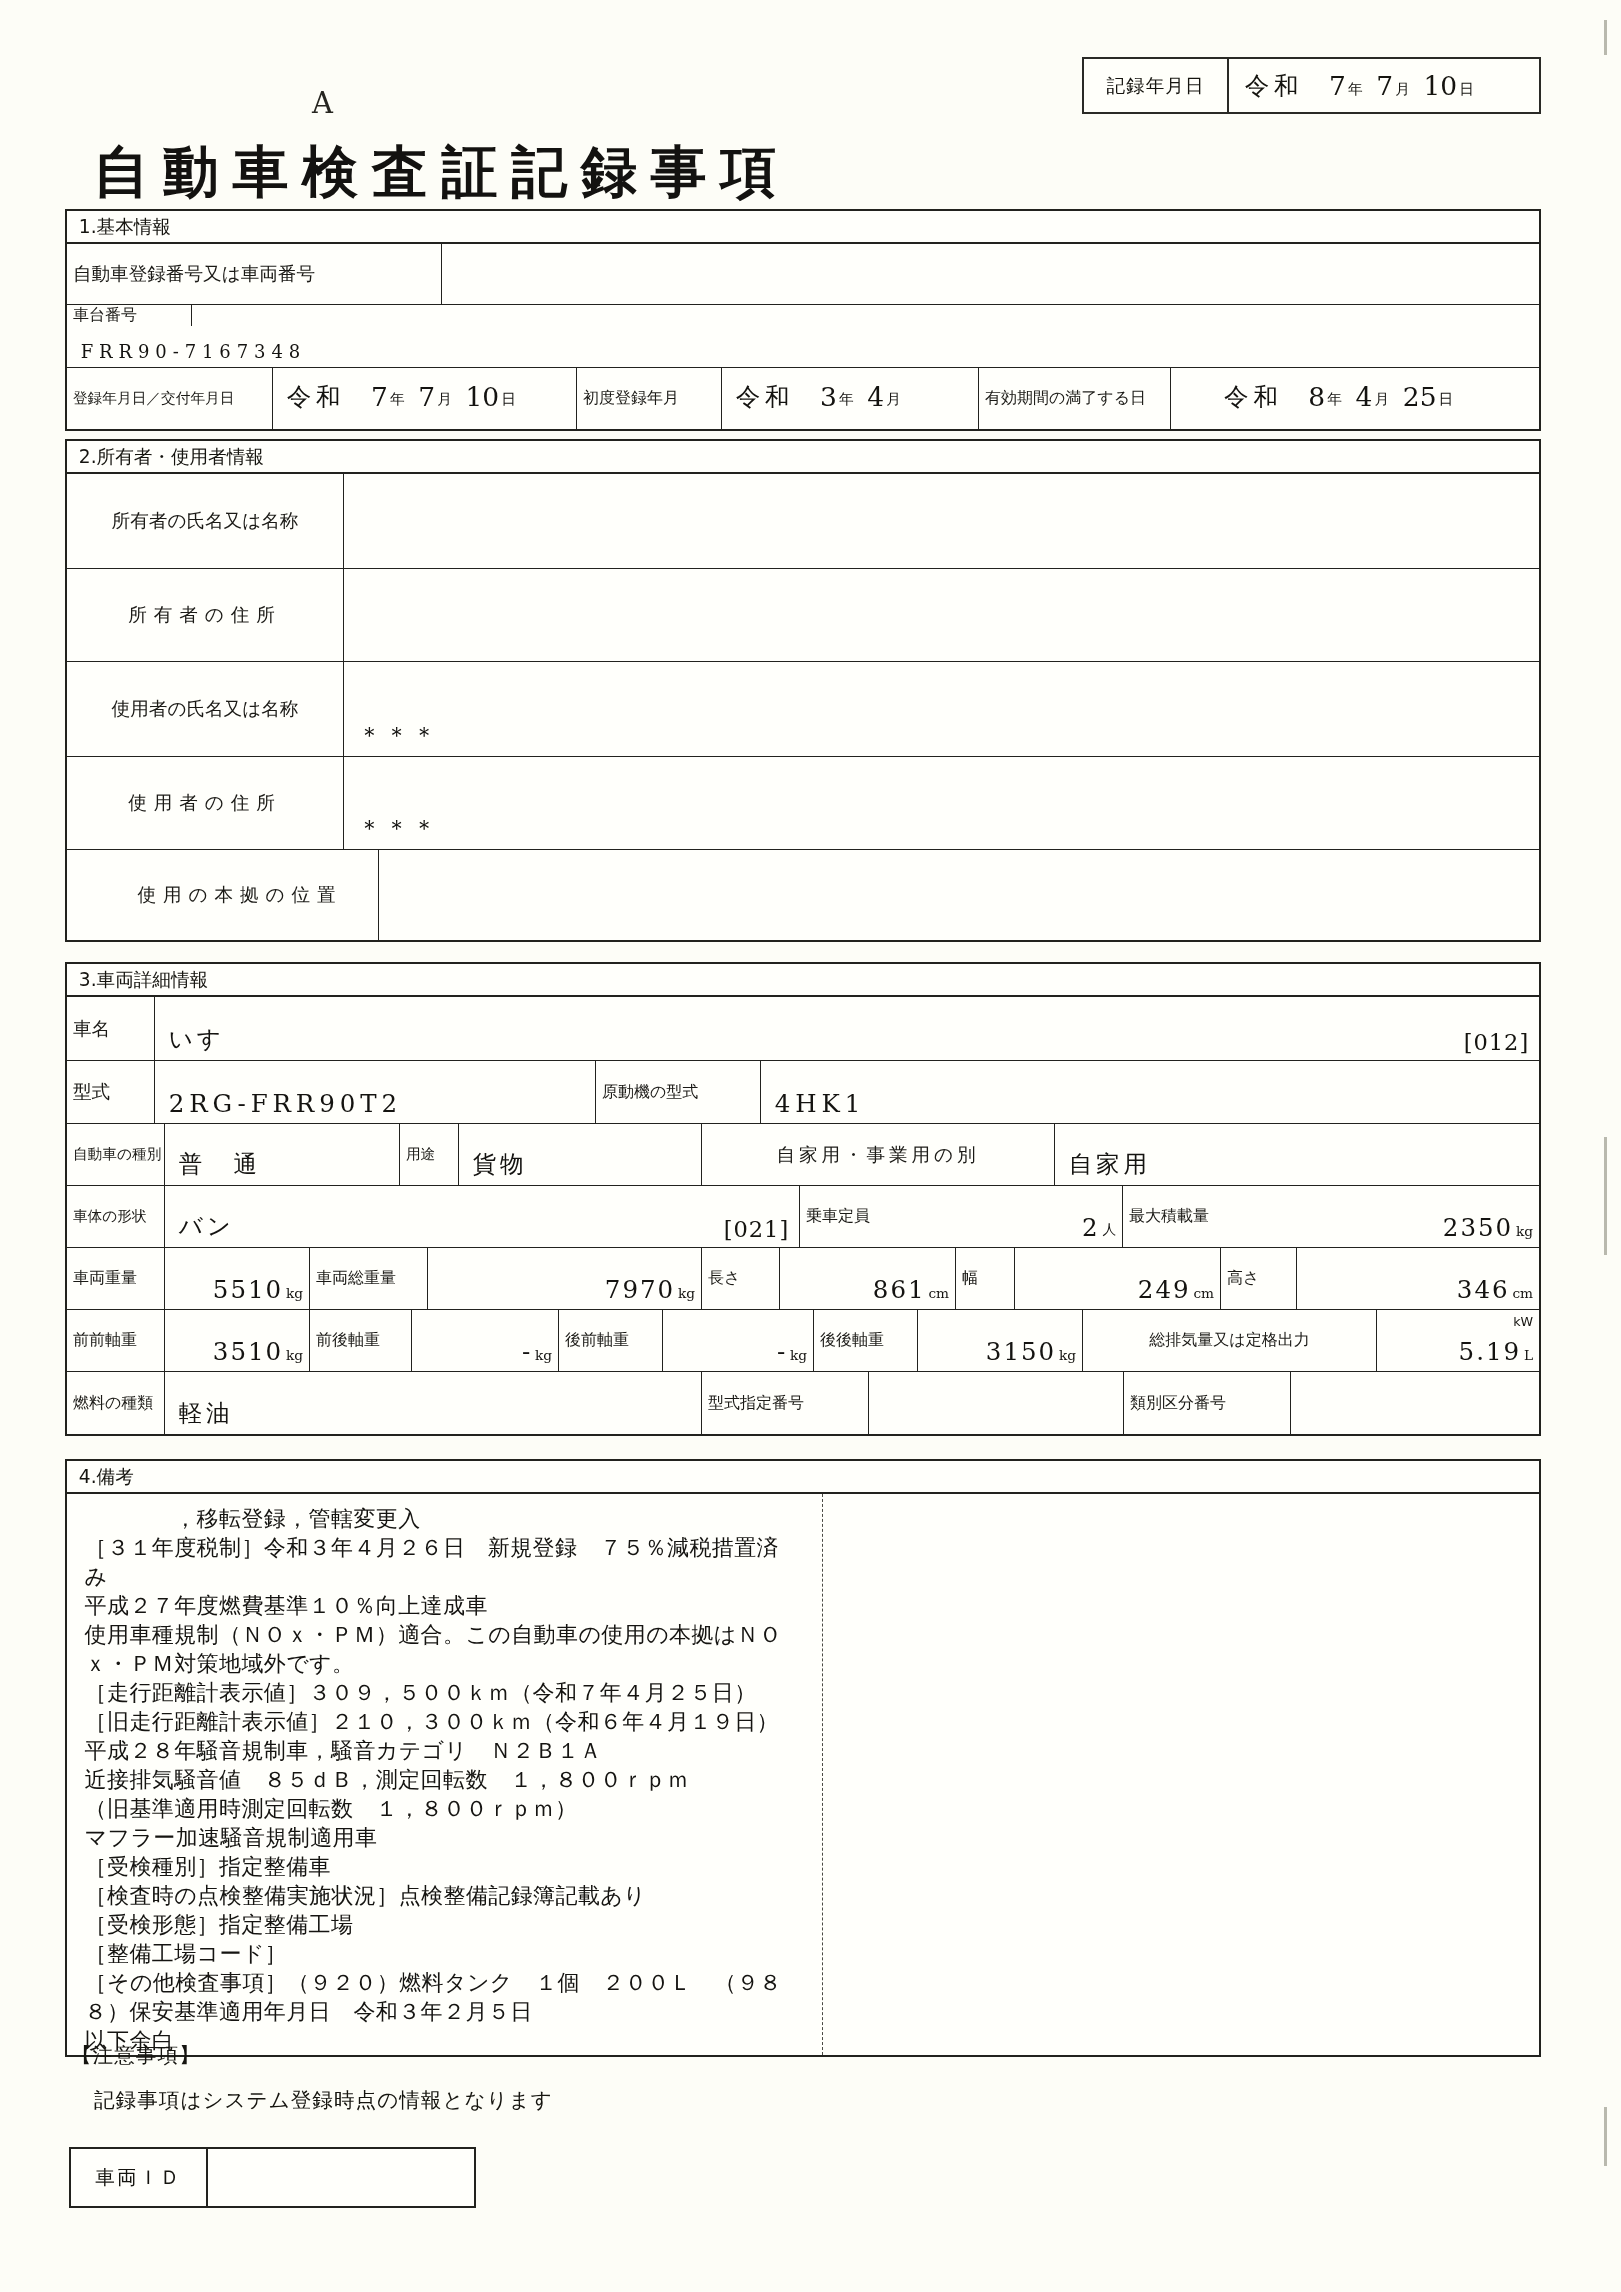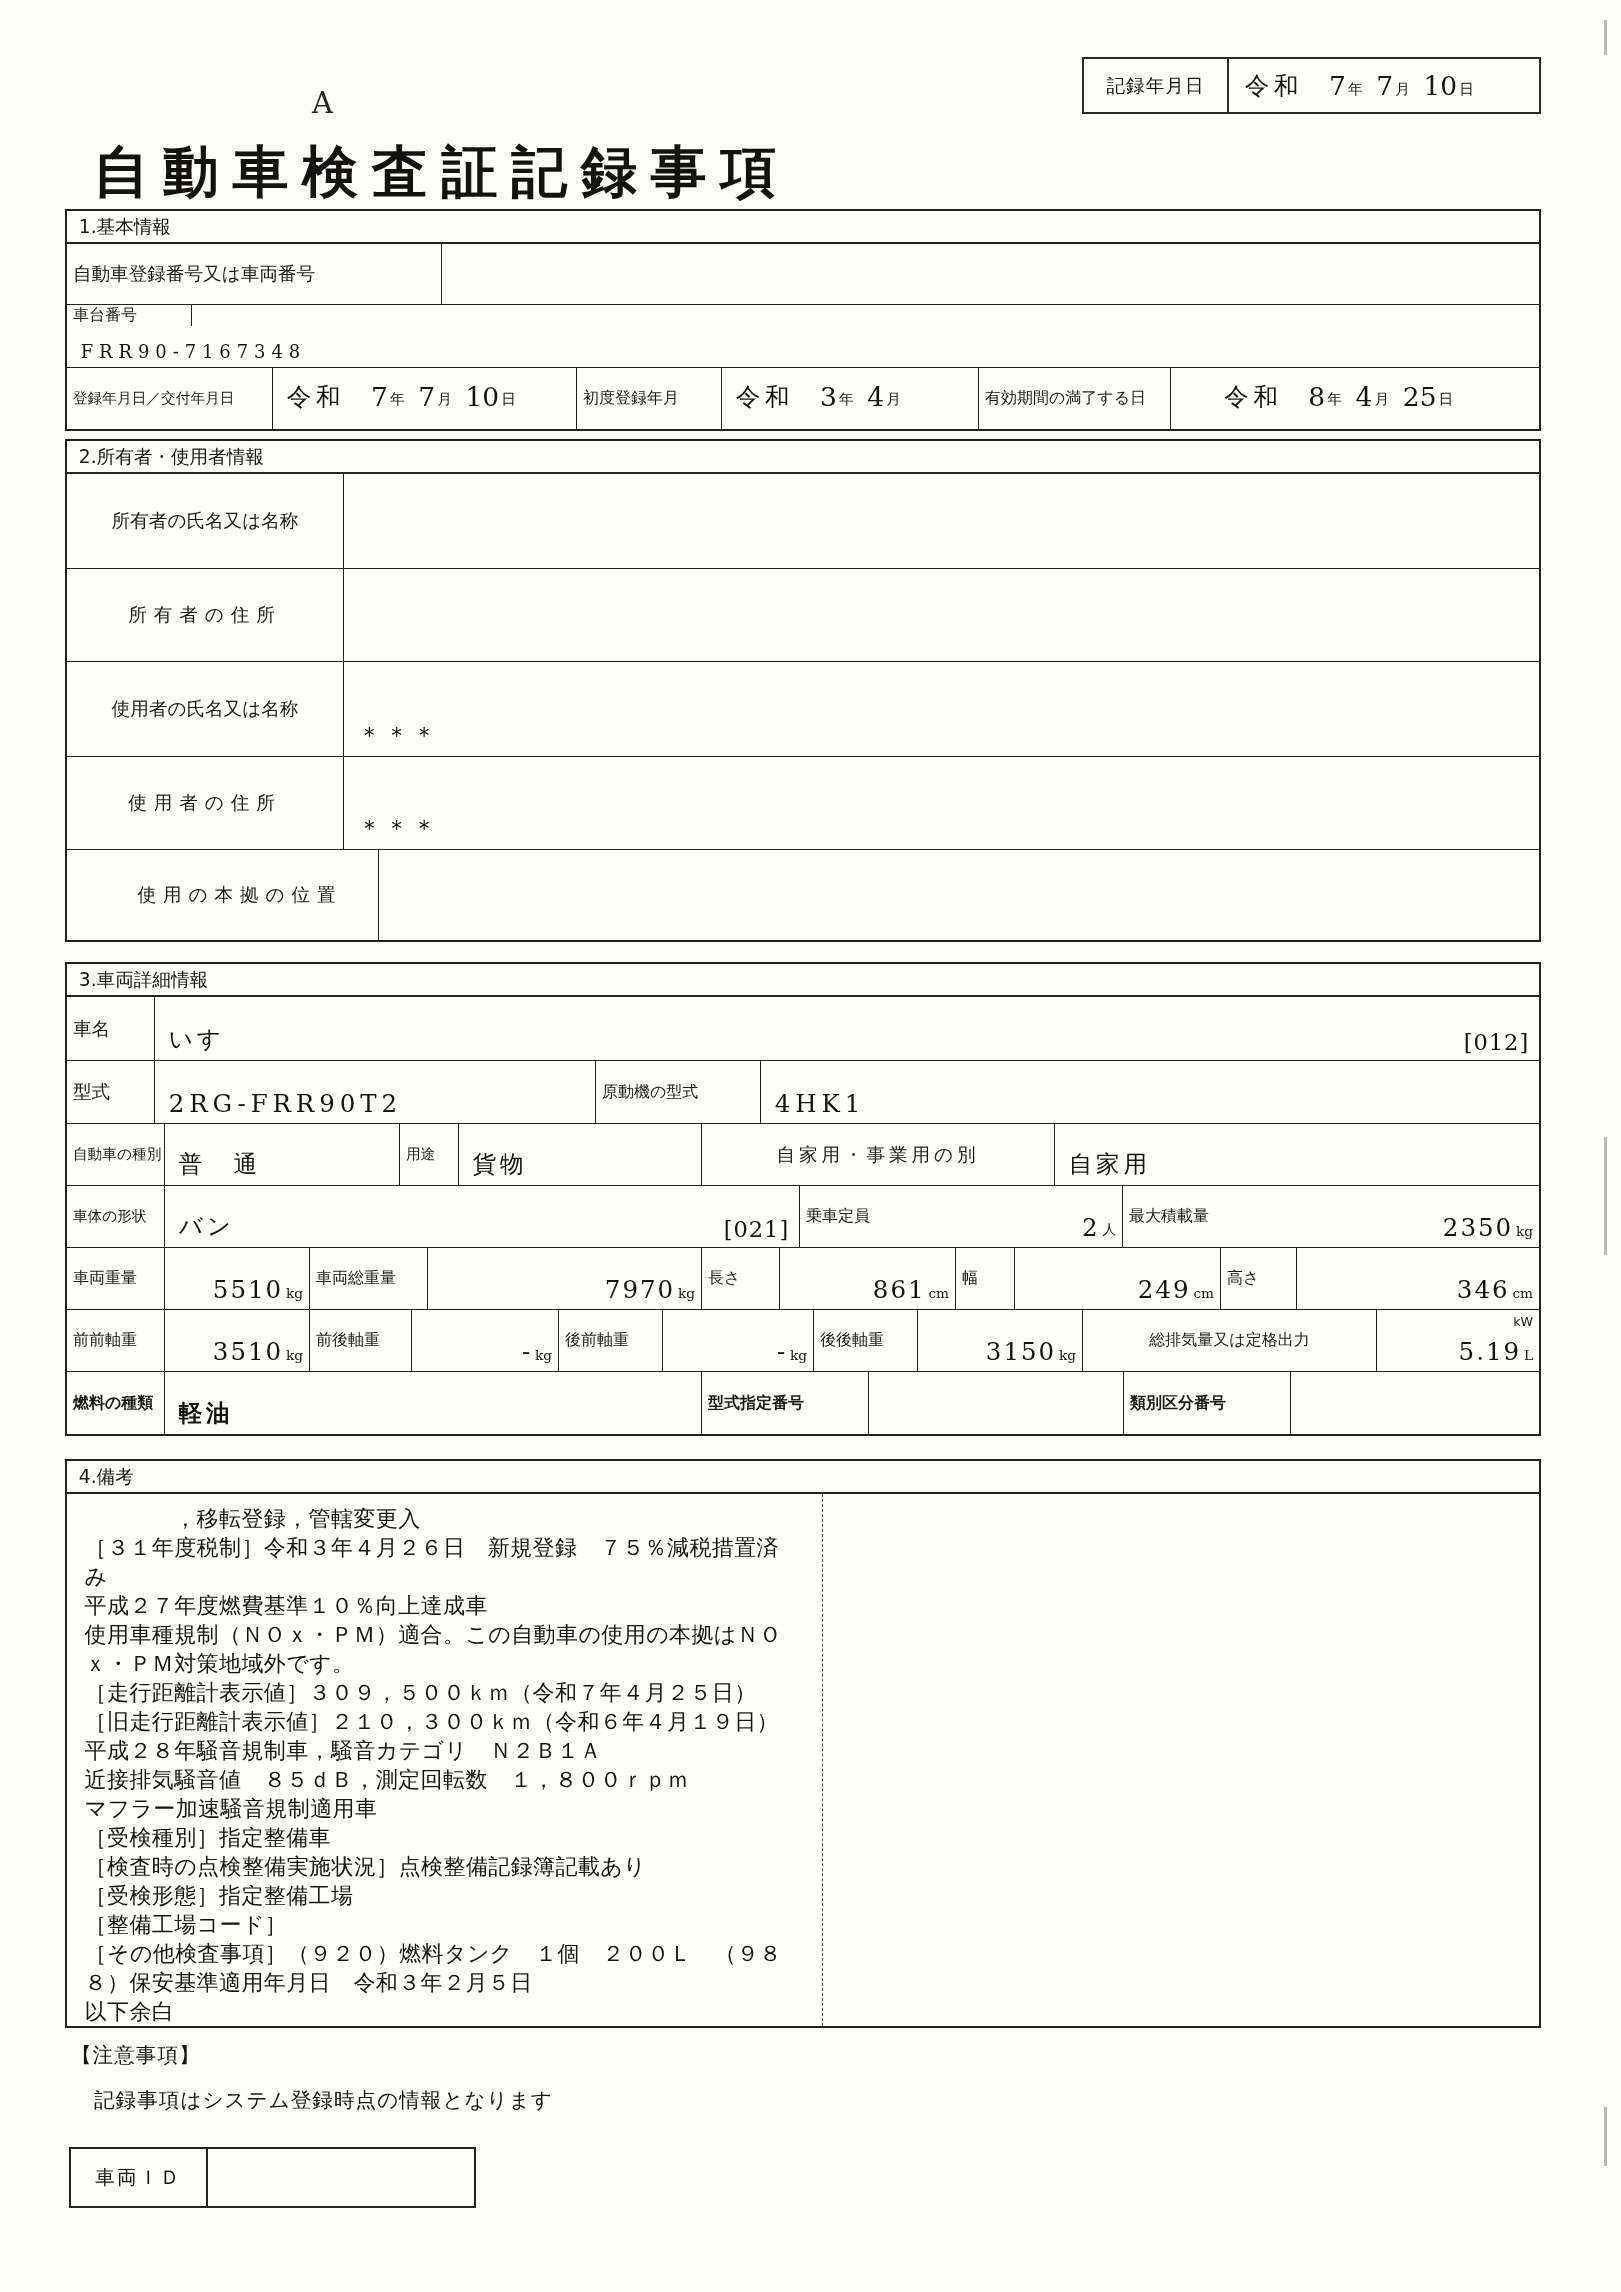--- a/index.html
+++ b/index.html
@@ -415,21 +415,21 @@
       </div>
       <div class="cell" style="flex:1;">
         <div class="unit-tr">kW</div>
         <div class="val right">
           <span>5.19</span>
             <span class="unit">L</span>
         </div>
       </div>
     </div>
 
-    <div class="row" style="height:62px;border-bottom:none;font-weight:bold;">
+    <div class="row" style="height:62px;border-bottom:none;">
       <div class="cell" style="width:98px;">
         <div class="lbl sm">燃料の種類</div>
       </div>
       <div class="cell" style="width:537px;">
         <div class="val jp">軽油</div>
       </div>
       <div class="cell" style="width:167px;">
         <div class="lbl sm">型式指定番号</div>
       </div>
       <div class="cell" style="width:255px;">
@@ -451,20 +451,21 @@
     <div class="remarks-line">　　　　，移転登録，管轄変更入</div>
         <div class="remarks-line">［３１年度税制］令和３年４月２６日　新規登録　７５％減税措置済</div>
         <div class="remarks-line">み</div>
         <div class="remarks-line">平成２７年度燃費基準１０％向上達成車</div>
         <div class="remarks-line">使用車種規制（ＮＯｘ・ＰＭ）適合。この自動車の使用の本拠はＮＯ</div>
         <div class="remarks-line">ｘ・ＰＭ対策地域外です。</div>
         <div class="remarks-line">［走行距離計表示値］３０９，５００ｋｍ（令和７年４月２５日）</div>
         <div class="remarks-line">［旧走行距離計表示値］２１０，３００ｋｍ（令和６年４月１９日）</div>
         <div class="remarks-line">平成２８年騒音規制車，騒音カテゴリ　Ｎ２Ｂ１Ａ</div>
         <div class="remarks-line">近接排気騒音値　８５ｄＢ，測定回転数　１，８００ｒｐｍ</div>
+        <div class="remarks-line">（旧基準適用時測定回転数　１，８００ｒｐｍ）</div>
         <div class="remarks-line">マフラー加速騒音規制適用車</div>
         <div class="remarks-line">［受検種別］指定整備車</div>
         <div class="remarks-line">［検査時の点検整備実施状況］点検整備記録簿記載あり</div>
         <div class="remarks-line">［受検形態］指定整備工場</div>
         <div class="remarks-line">［整備工場コード］</div>
         <div class="remarks-line">［その他検査事項］（９２０）燃料タンク　１個　２００Ｌ　（９８</div>
         <div class="remarks-line">８）保安基準適用年月日　令和３年２月５日</div>
         <div class="remarks-line">以下余白</div>
       </div>
   </div>

